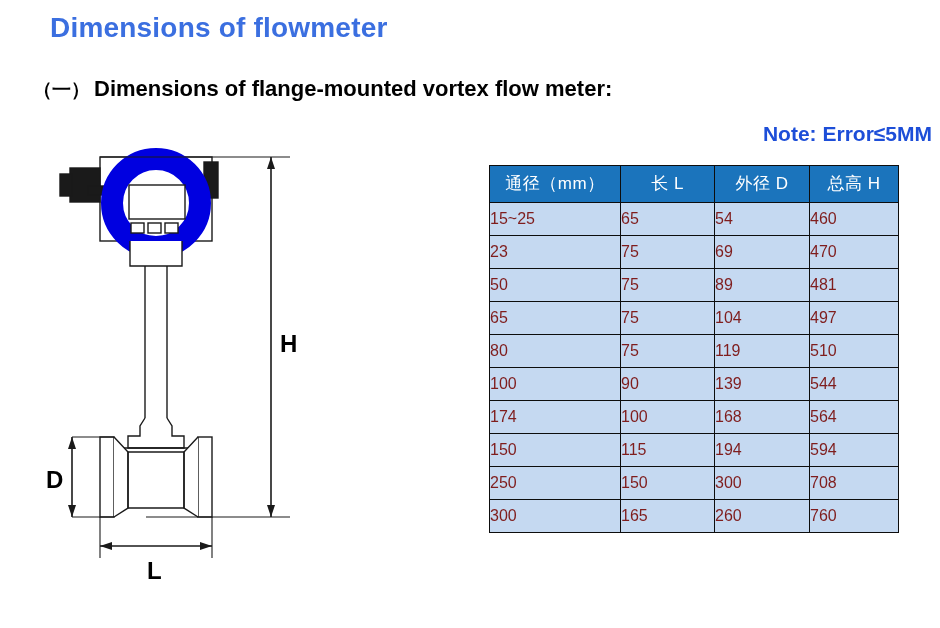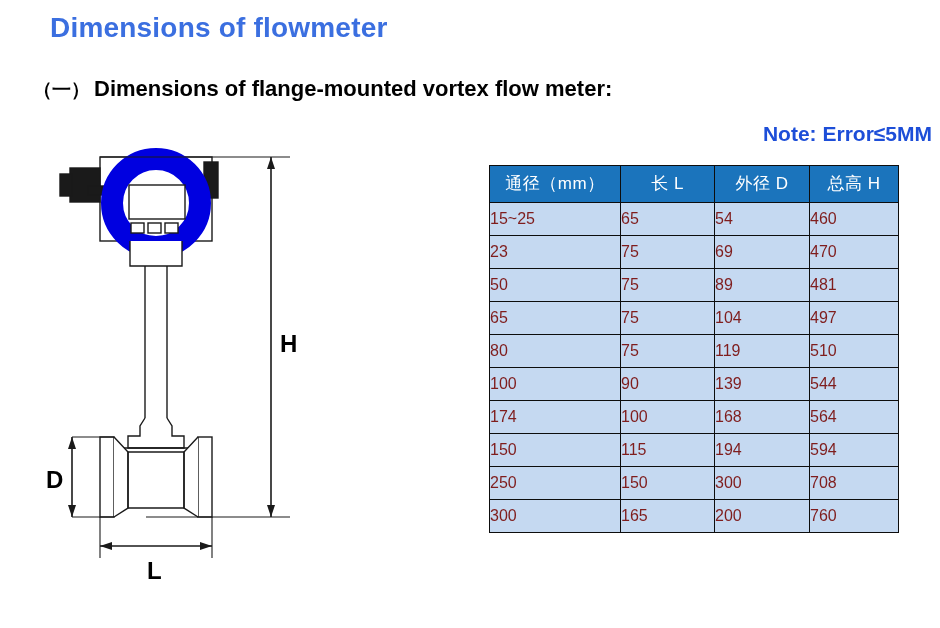--- a/index.html
+++ b/index.html
@@ -271,18 +271,18 @@
         </tr>
         <tr>
           <td>250</td>
           <td>150</td>
           <td>300</td>
           <td>708</td>
         </tr>
         <tr>
           <td>300</td>
           <td>165</td>
-          <td>200</td>
+          <td>260</td>
           <td>760</td>
         </tr>
       </tbody>
   </table>
 </div>
 
 </body></html>

